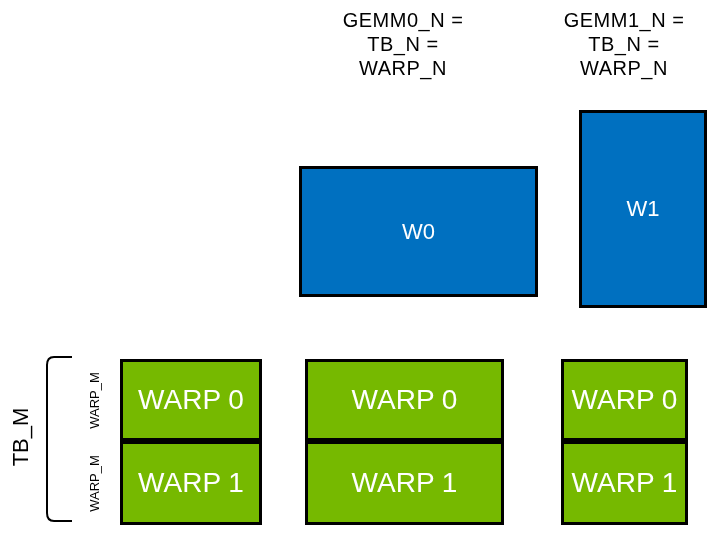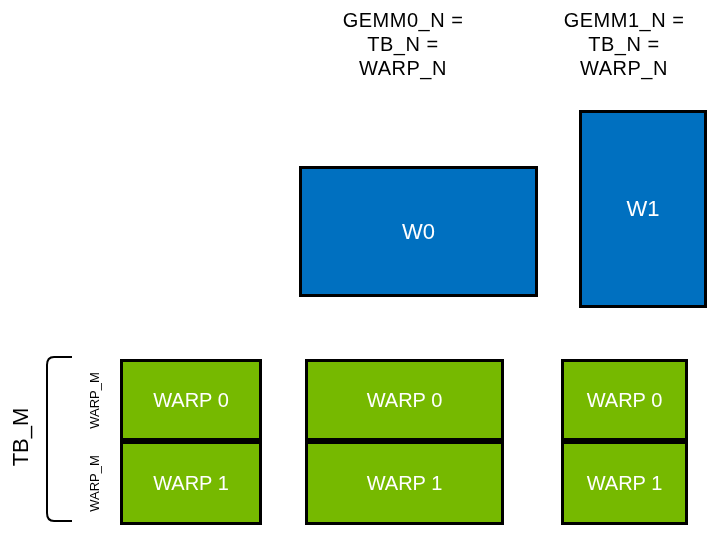--- a/index.html
+++ b/index.html
@@ -37,21 +37,21 @@
     color:var(--box-text);
     font-size:22px;
   }
   .green-box{
     position:absolute;
     box-sizing:border-box;
     background:var(--box-green);
     border:3px solid var(--box-border);
     display:flex;align-items:center;justify-content:center;
     color:var(--box-text);
-    font-size:20px;
+    font-size:28px;
   }
   .vlabel{
     position:absolute;
     display:flex;align-items:center;justify-content:center;
     color:var(--label-text);
   }
   .vlabel > span{
     transform:rotate(-90deg);
     white-space:nowrap;
     display:block;

